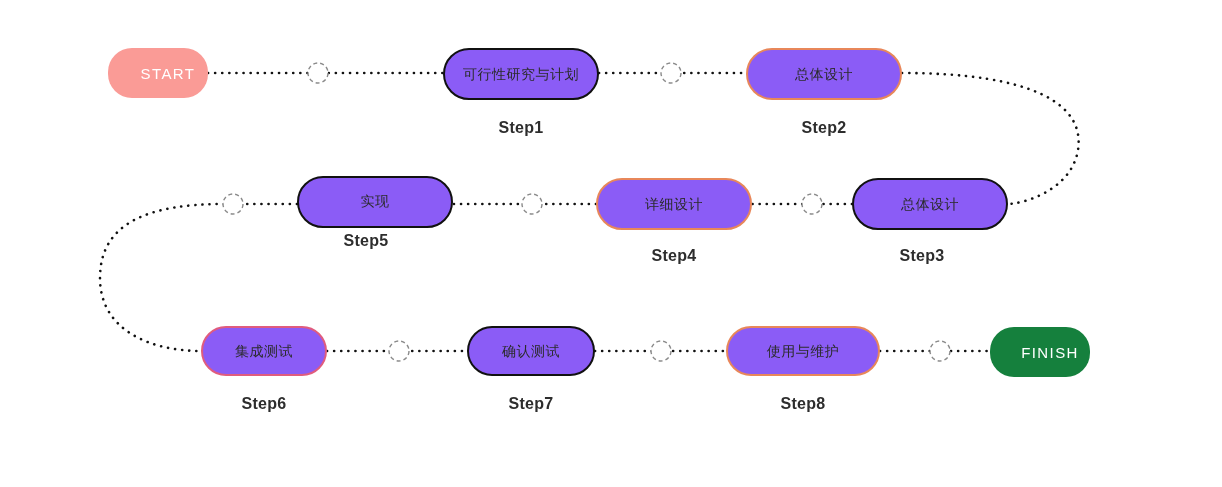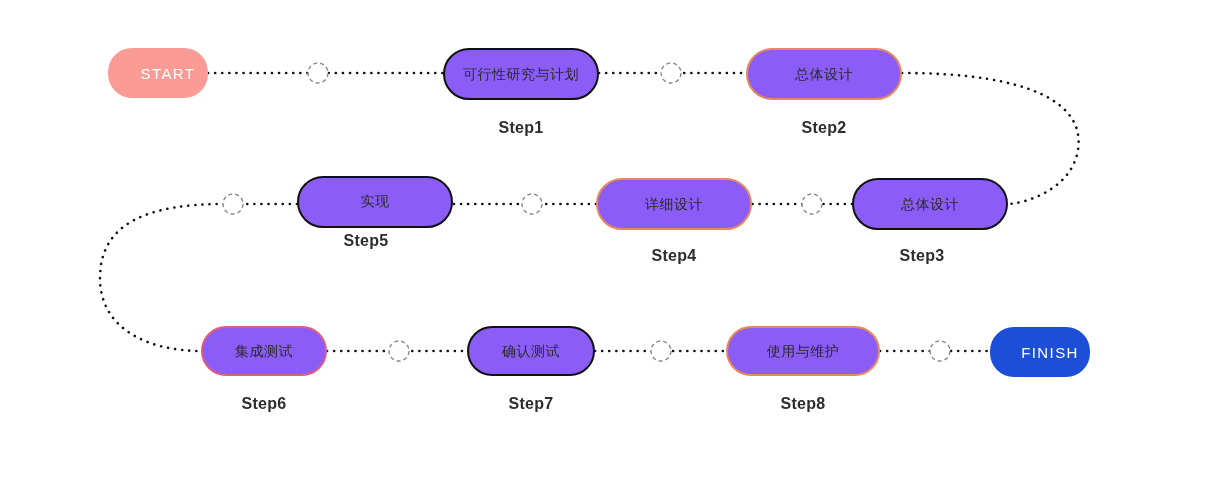--- a/index.html
+++ b/index.html
@@ -131,18 +131,18 @@
       </div>
       <div class="step-caption" style="left: 201px; top: 395px; width: 126px;">Step6</div>
       <div class="node" style="left: 467px; top: 326px; width: 128px; height: 50px; border: 2.6px solid rgb(17, 17, 17);">
         <span class="node-label">确认测试</span>
       </div>
       <div class="step-caption" style="left: 467px; top: 395px; width: 128px;">Step7</div>
       <div class="node" style="left: 726px; top: 326px; width: 154px; height: 50px; border: 2.6px solid rgb(232, 135, 90);">
         <span class="node-label">使用与维护</span>
       </div>
       <div class="step-caption" style="left: 726px; top: 395px; width: 154px;">Step8</div>
-      <div class="node terminal" style="left: 990px; top: 327px; width: 100px; height: 50px; background: #1d4ed8; text-align: center;">
+      <div class="node terminal" style="left: 990px; top: 327px; width: 100px; height: 50px; background: #15803d; text-align: center;">
         <span class="node-label">FINISH</span>
       </div>
     </div>
 
 </div>
 
 </body></html>

